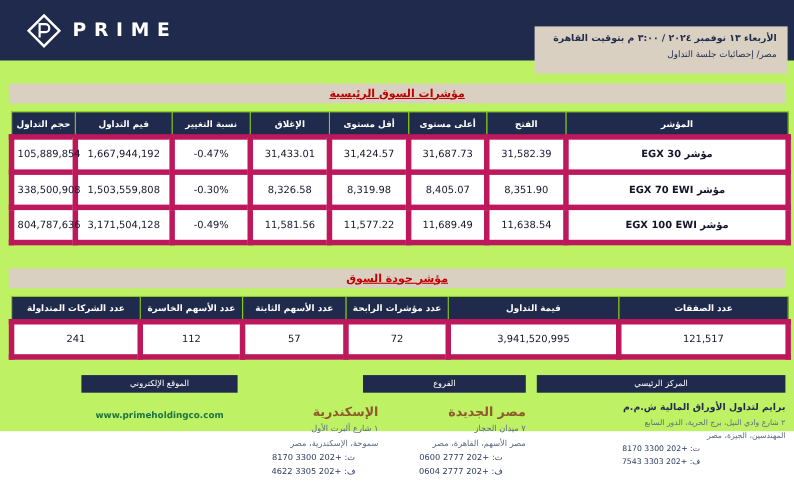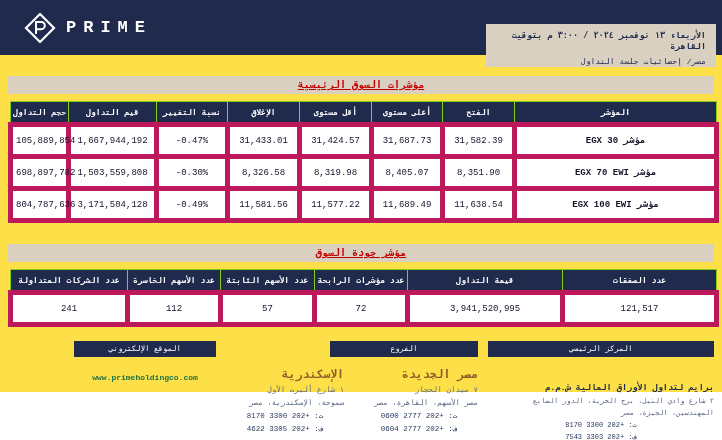--- a/index.html
+++ b/index.html
@@ -1,20 +1,20 @@
 <!DOCTYPE html>
 <html lang="ar"><head>
 <meta charset="utf-8">
 <style>
   html,body { margin:0; padding:0; background:#ffffff; }
   body {
     width:722px; height:440px; overflow:hidden;
     font-family:"DejaVu Sans", sans-serif;
   }
-  .page { position:relative; width:722px; height:392px; background:#fde047;font-family:Liberation Mono, monospace; }
+  .page { position:relative; width:722px; height:392px; background:#bef264; }
 
   
   .topbar {
     height:55px; background:#1f2a4c;
     display:flex; align-items:center; justify-content:space-between;
     padding:0 6px 0 24px; box-sizing:border-box;
   }
   .brand { display:flex; align-items:center; gap:10px; }
   .brand-text { color:#fff; font-size:17px; font-weight:bold; letter-spacing:7px; }
   .logo-svg { display:block; }
@@ -54,21 +54,21 @@
   .fz-website { flex:1; }
 
   .label-box {
     background:#1f2a4c; color:#fff; font-size:7.5px;
     height:16px; line-height:16px; text-align:center;
   }
   .label-wide { width:100%; }
   .label-mid  { width:148px; }
   .label-small{ width:142px; }
 
-  .ho-company { color:#1f2a4c; font-weight:bold; font-size:8.5px; margin-top:25px; text-align:right; }
+  .ho-company { color:#1f2a4c; font-weight:bold; font-size:8.5px; margin-top:9px; text-align:right; }
   .addr  { color:#5d6b84; font-size:7px; margin-top:4px; text-align:right; }
   .phone { color:#2a3a5e; font-size:7px; margin-top:4px; text-align:center; }
 
   .branch-cols { display:flex; gap:16px; margin-top:10px; }
   .branch { flex:1; text-align:right; }
   .branch-name { color:#8f5a2b; font-weight:bold; font-size:11.5px; }
   .branch .addr  { font-size:7.5px; }
   .branch .phone { font-size:7.5px; }
 
   .url {
@@ -136,21 +136,21 @@
         <td class="num">105,889,854</td>
       </tr>
       <tr>
         <td class="idx">مؤشر EGX 70 EWI</td>
         <td class="num">8,351.90</td>
         <td class="num">8,405.07</td>
         <td class="num">8,319.98</td>
         <td class="num">8,326.58</td>
         <td class="num chg">-0.30%</td>
         <td class="num">1,503,559,808</td>
-        <td class="num">698,897,782</td>
+        <td class="num">338,500,908</td>
       </tr>
       <tr>
         <td class="idx">مؤشر EGX 100 EWI</td>
         <td class="num">11,638.54</td>
         <td class="num">11,689.49</td>
         <td class="num">11,577.22</td>
         <td class="num">11,581.56</td>
         <td class="num chg">-0.49%</td>
         <td class="num">3,171,504,128</td>
         <td class="num">804,787,636</td>

